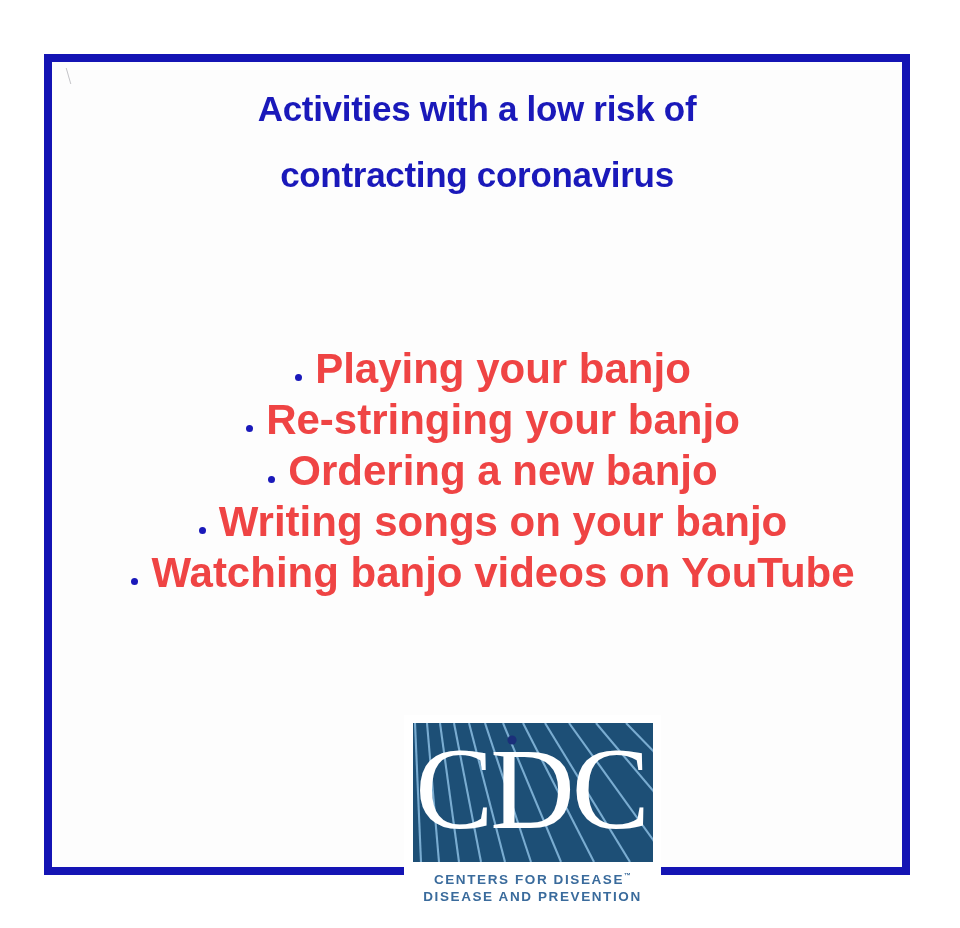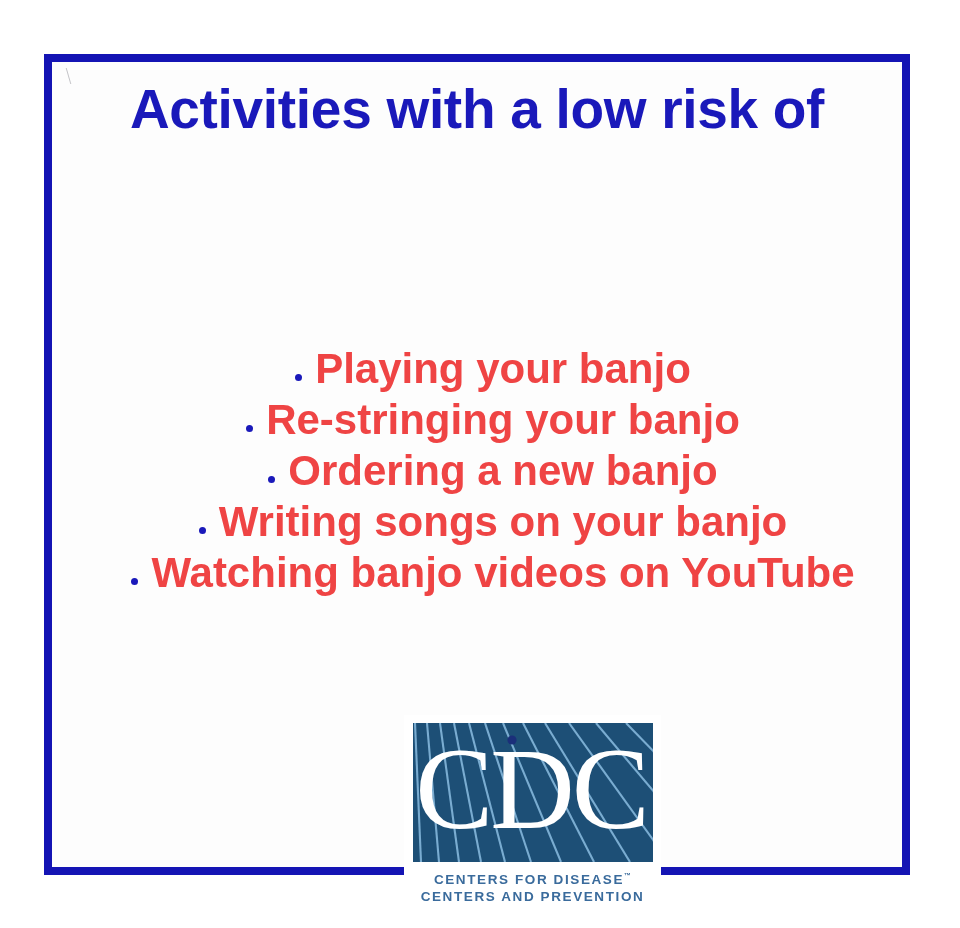--- a/index.html
+++ b/index.html
@@ -48,21 +48,21 @@
   
   #headline {
     position: absolute;
     left: 0;
     top: 14px;
     width: 100%;
     text-align: center;
     color: #1a19ba;
     font-family: "Liberation Sans", sans-serif;
     font-weight: bold;
-    font-size: 55px;
+    font-size: 35px;
     line-height: 66px;
     letter-spacing: -0.3px;
   }
   #headline .tl { display: block; white-space: nowrap; }
 
   
   #activity-list {
     position: absolute;
     left: 0;
     top: 265px;
@@ -135,20 +135,21 @@
 <body>
 
 <div id="poster">
 
   <div id="frame">
 
     <div id="scan-artifact"></div>
 
     <div id="headline">
       <span class="tl">Activities with a low risk of</span>
+      <span class="tl">contracting coronavirus</span>
     </div>
 
     <ul id="activity-list">
       <li>
         <span class="bullet"></span><span>Playing your banjo</span>
       </li>
       <li>
         <span class="bullet"></span><span>Re-stringing your banjo</span>
       </li>
       <li>
@@ -181,19 +182,19 @@
             <line x1="300" y1="139" x2="183" y2="0"></line>
             <line x1="348" y1="139" x2="213" y2="0"></line>
           </g>
           <circle cx="99" cy="17" r="4.6" fill="#1b2f7a"></circle>
           <text x="118" y="105" text-anchor="middle" font-family="'Liberation Serif', serif" font-size="117" fill="#ffffff" letter-spacing="-3">CDC</text>
         </svg>
       </div>
 
       <div id="cdc-tagline">
         <span class="tag-line"><span>CENTERS FOR DISEASE</span><span class="tm">™</span></span>
-        <span class="tag-line">CENTERS AND PREVENTION</span>
+        <span class="tag-line">DISEASE AND PREVENTION</span>
       </div>
 
     </div>
 
   </div>
 </div>
 
 </body></html>

